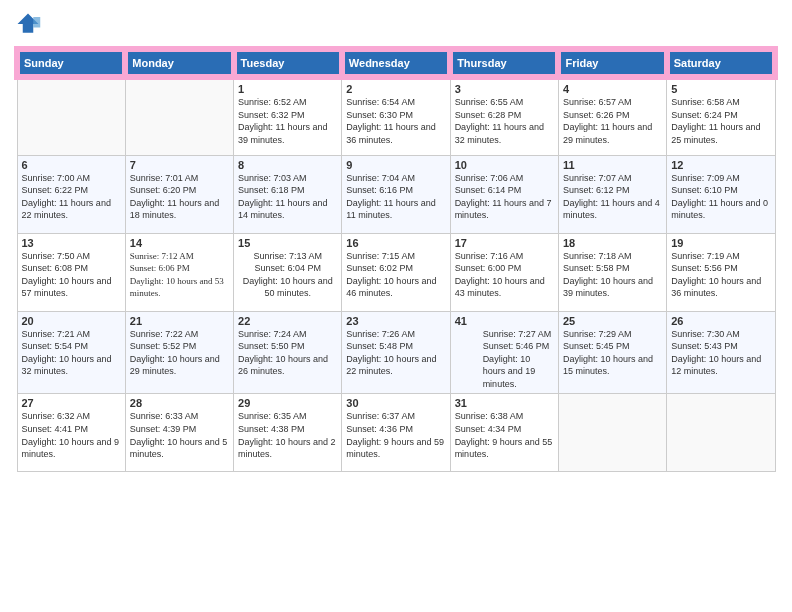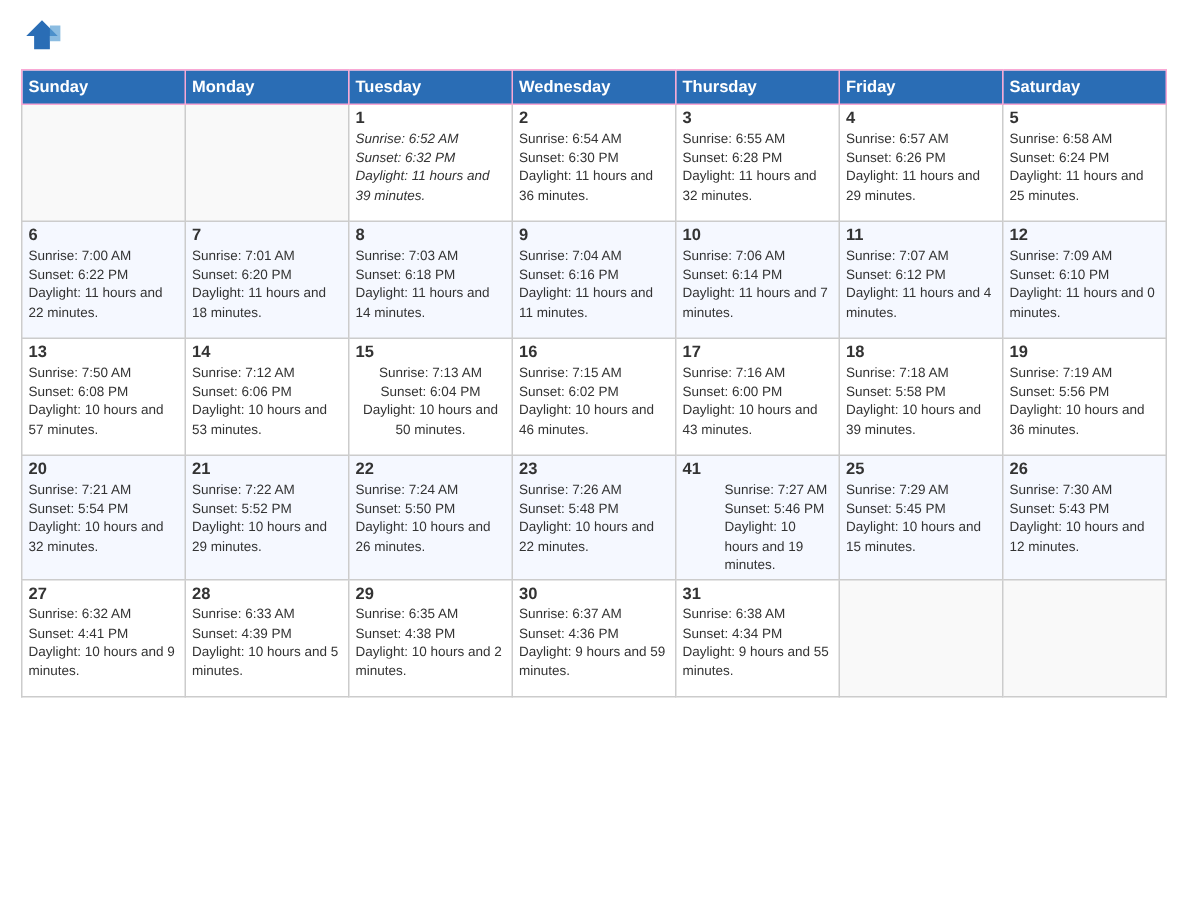--- a/index.html
+++ b/index.html
@@ -63,21 +63,21 @@
       border-collapse: collapse;
       table-layout: fixed;
     }
     thead th {
       background: #2a6db5;
       color: #fff;
       font-size: 11px;
       font-weight: bold;
       padding: 5px 4px;
       text-align: left;
-      border: 1px solid #f9a8d4;
+      border: 6px solid #f9a8d4;
     }
     tbody td {
       border: 1px solid #ccc;
       vertical-align: top;
       padding: 3px 4px;
       font-size: 9.5px;
       color: #333;
       height: 78px;
       background: #fff;
     }
@@ -132,21 +132,21 @@
           <th>Friday</th>
           <th>Saturday</th>
         </tr>
     </thead>
     <tbody id="calendar-body">
     <tr>
           <td class="empty-cell"></td>
           <td class="empty-cell"></td>
           <td>
             <span class="day-num">1</span>
-            <div class="day-info" style="white-space: pre-line; font-style: italic;">Sunrise: 6:52 AM
+            <div class="day-info" style="white-space: pre-line;">Sunrise: 6:52 AM
 Sunset: 6:32 PM
 Daylight: 11 hours and 39 minutes.</div>
           </td>
           <td>
             <span class="day-num">2</span>
             <div class="day-info" style="white-space: pre-line;">Sunrise: 6:54 AM
 Sunset: 6:30 PM
 Daylight: 11 hours and 36 minutes.</div>
           </td>
           <td>
@@ -214,21 +214,21 @@
         </tr>
         <tr>
           <td>
             <span class="day-num">13</span>
             <div class="day-info" style="white-space: pre-line;">Sunrise: 7:50 AM
 Sunset: 6:08 PM
 Daylight: 10 hours and 57 minutes.</div>
           </td>
           <td>
             <span class="day-num">14</span>
-            <div class="day-info" style="white-space: pre-line;">Sunrise: 7:12 AM
+            <div class="day-info" style="white-space: pre-line; font-family: Liberation Serif, serif;">Sunrise: 7:12 AM
 Sunset: 6:06 PM
 Daylight: 10 hours and 53 minutes.</div>
           </td>
           <td>
             <span class="day-num">15</span>
             <div class="day-info" style="white-space: pre-line; text-align: center;">Sunrise: 7:13 AM
 Sunset: 6:04 PM
 Daylight: 10 hours and 50 minutes.</div>
           </td>
           <td>

